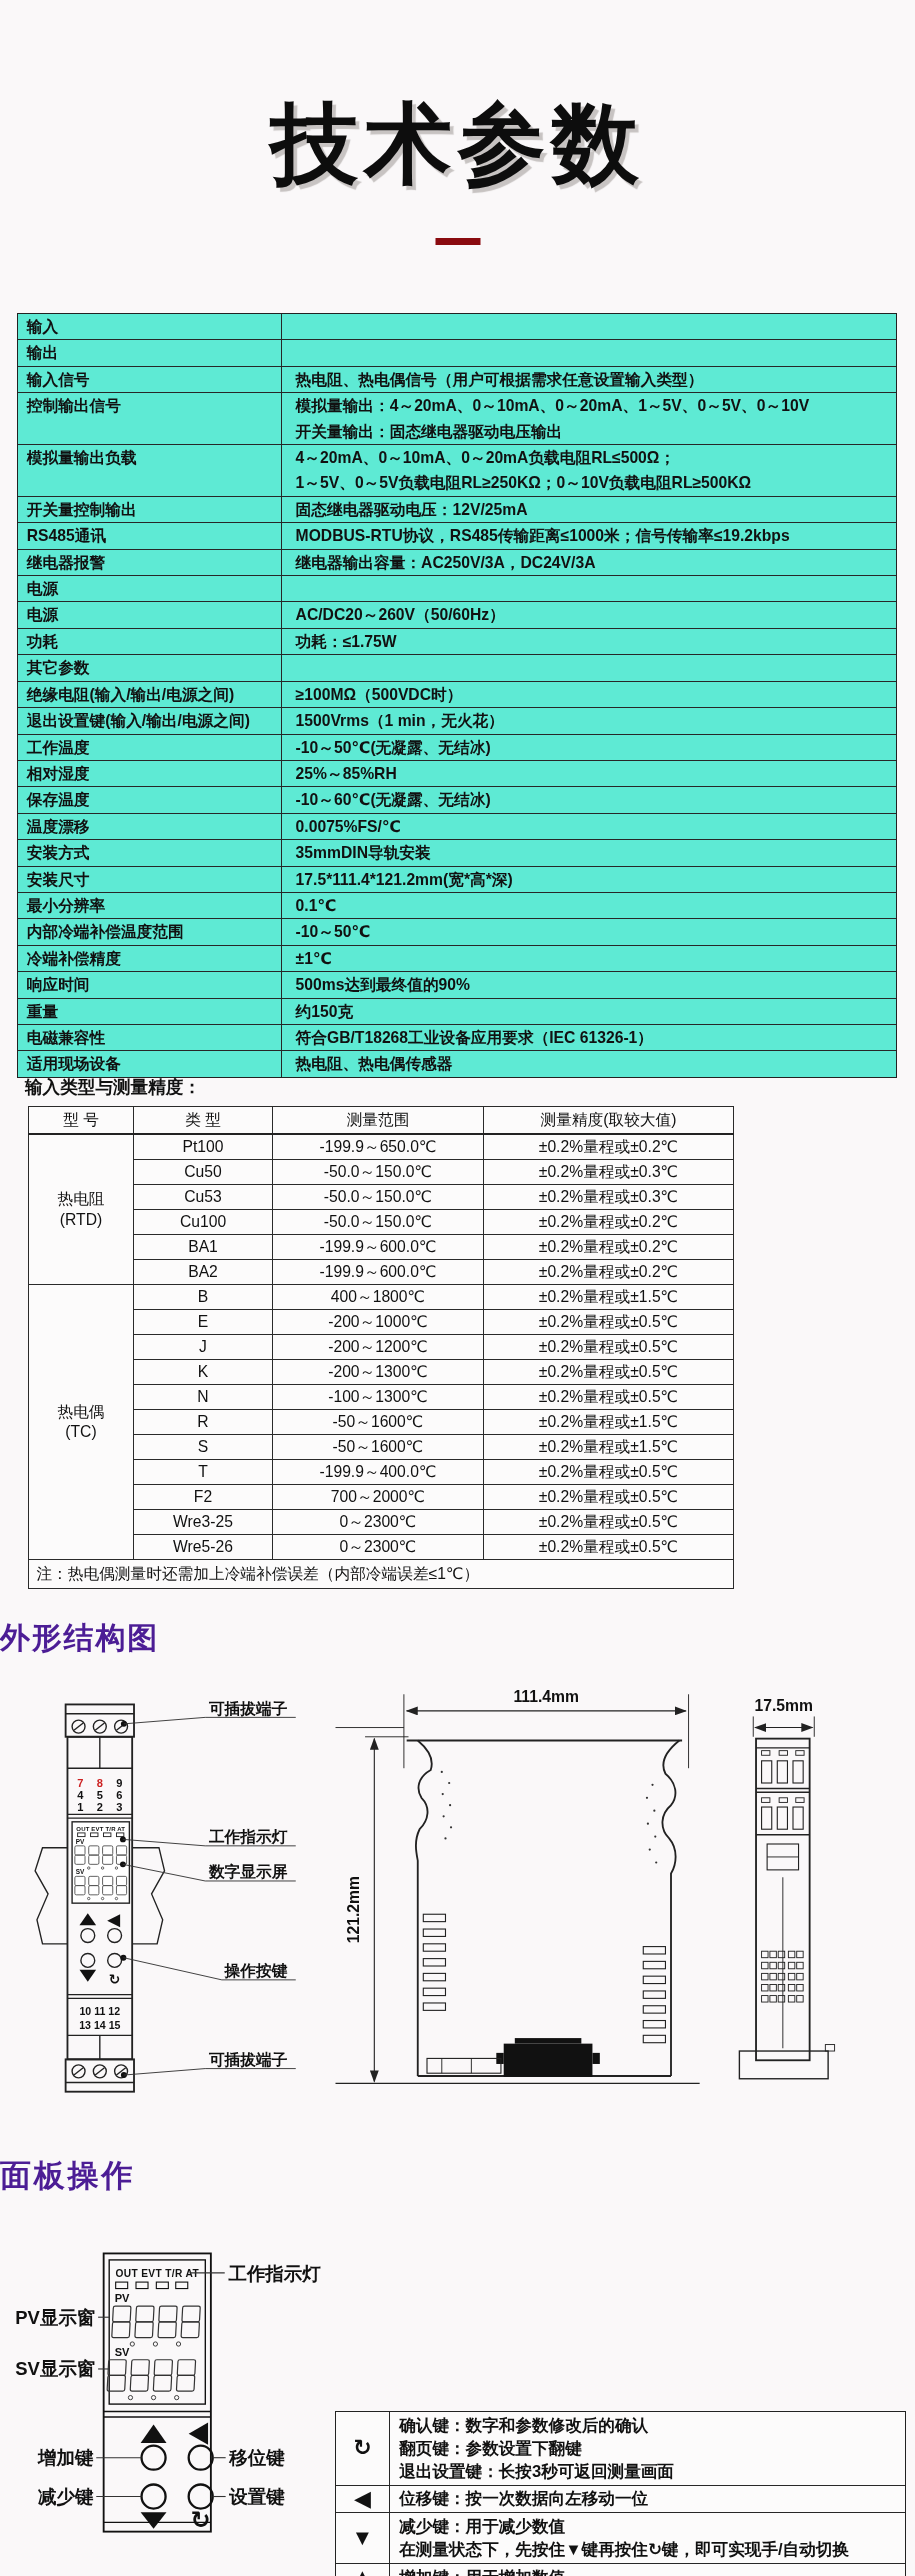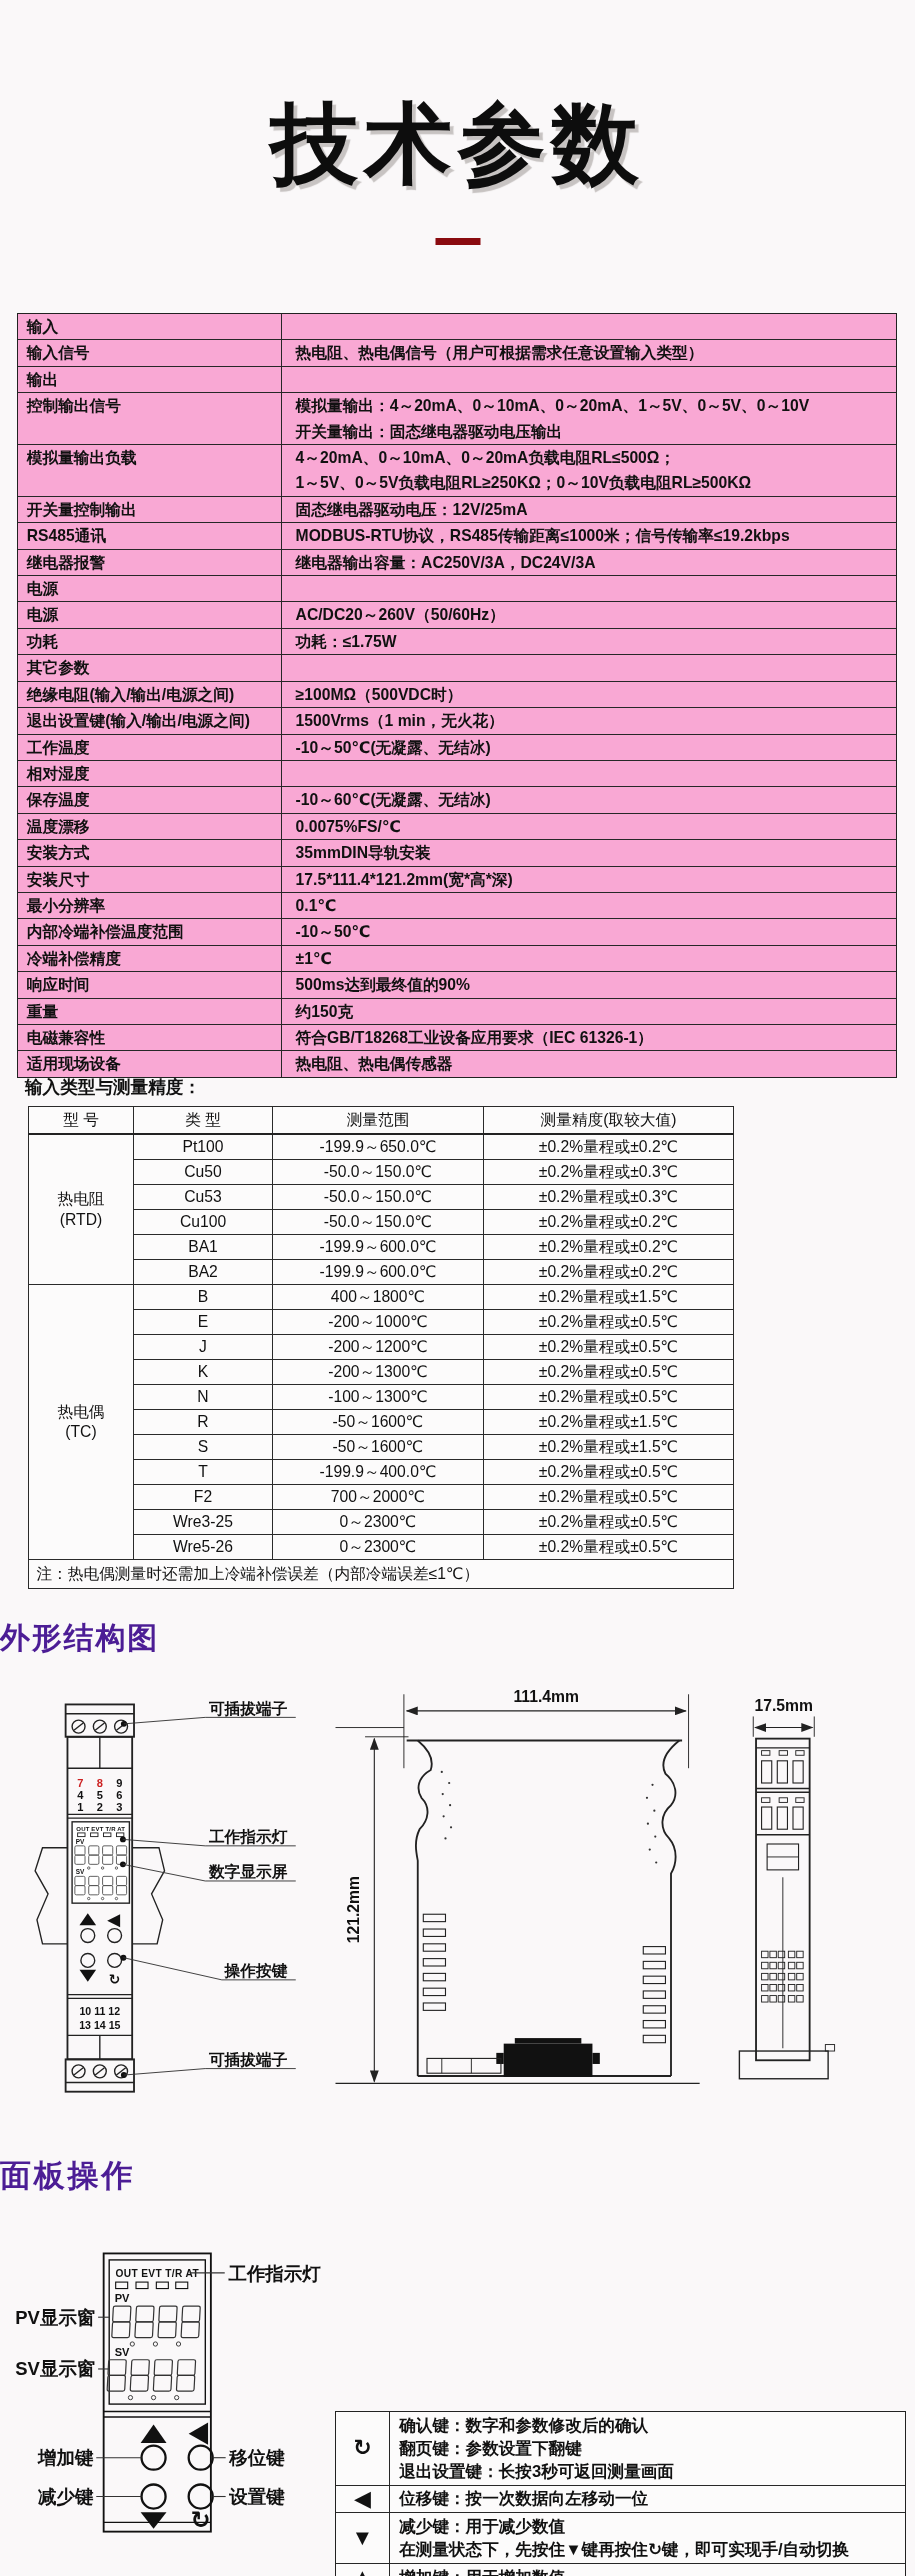--- a/index.html
+++ b/index.html
@@ -8,21 +8,21 @@
 
   
   .main-title{position:absolute;top:85px;left:0;width:100%;text-align:center;
     font-size:88px;font-weight:900;letter-spacing:5.5px;color:#0d0d0d;
     text-shadow:3.7px 3.7px 0.9px #c7c3c2;}
   .red-dash{position:absolute;top:238px;left:50%;transform:translateX(-50%);
     width:45px;height:6.5px;background:#8a0b10;}
 
   
   .spec-table{position:absolute;left:16.6px;top:313px;width:880px;
-    border:1.8px solid #222;box-sizing:border-box;background:#f9a8d4;}
+    border:1.8px solid #222;box-sizing:border-box;background:#5eead4;}
   .srow{display:flex;border-top:0.9px solid #272727;min-height:25px;}
   .srow:first-child{border-top:none;}
   .sl{width:264px;border-right:1.4px solid #272727;padding-left:9.2px;
     line-height:25.4px;font-size:15.7px;font-weight:bold;box-sizing:border-box;white-space:pre-line;}
   .sv{flex:1;padding-left:14px;line-height:25.4px;font-size:15.7px;font-weight:bold;white-space:pre-line;}
 
   
   .acc-caption{position:absolute;left:25px;top:1075px;font-size:17.6px;font-weight:bold;}
   table.acc{position:absolute;left:28px;top:1106px;border-collapse:collapse;
     border:1.8px solid #222;background:#fcfbfb;table-layout:fixed;}
@@ -73,26 +73,26 @@
   <div class="main-title">技术参数</div>
   <div class="red-dash"></div>
 
   <div class="spec-table">
 
   <div class="srow">
       <div class="sl">输入</div>
       <div class="sv"></div>
     </div>
       <div class="srow">
+      <div class="sl">输出</div>
+      <div class="sv"></div>
+    </div>
+      <div class="srow">
       <div class="sl">输入信号</div>
       <div class="sv">热电阻、热电偶信号（用户可根据需求任意设置输入类型）</div>
-    </div>
-      <div class="srow">
-      <div class="sl">输出</div>
-      <div class="sv"></div>
     </div>
       <div class="srow">
       <div class="sl">控制输出信号</div>
       <div class="sv">模拟量输出：4～20mA、0～10mA、0～20mA、1～5V、0～5V、0～10V
 开关量输出：固态继电器驱动电压输出</div>
     </div>
       <div class="srow">
       <div class="sl">模拟量输出负载</div>
       <div class="sv">4～20mA、0～10mA、0～20mA负载电阻RL≤500Ω；
 1～5V、0～5V负载电阻RL≥250KΩ；0～10V负载电阻RL≥500KΩ</div>
@@ -132,20 +132,21 @@
       <div class="srow">
       <div class="sl">退出设置键(输入/输出/电源之间)</div>
       <div class="sv">1500Vrms（1 min，无火花）</div>
     </div>
       <div class="srow">
       <div class="sl">工作温度</div>
       <div class="sv">-10～50℃(无凝露、无结冰)</div>
     </div>
       <div class="srow">
       <div class="sl">相对湿度</div>
+      <div class="sv">25%～85%RH</div>
     </div>
       <div class="srow">
       <div class="sl">保存温度</div>
       <div class="sv">-10～60℃(无凝露、无结冰)</div>
     </div>
       <div class="srow">
       <div class="sl">温度漂移</div>
       <div class="sv">0.0075%FS/℃</div>
     </div>
       <div class="srow">

